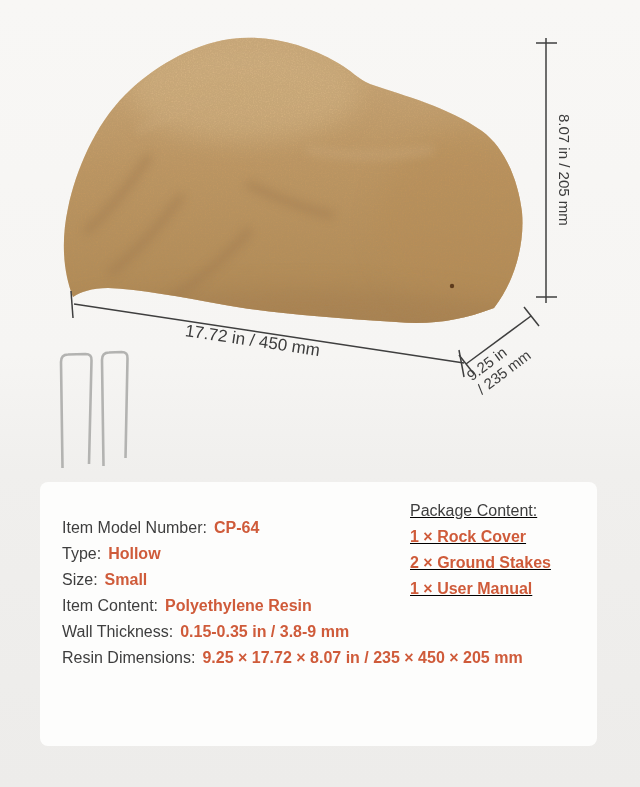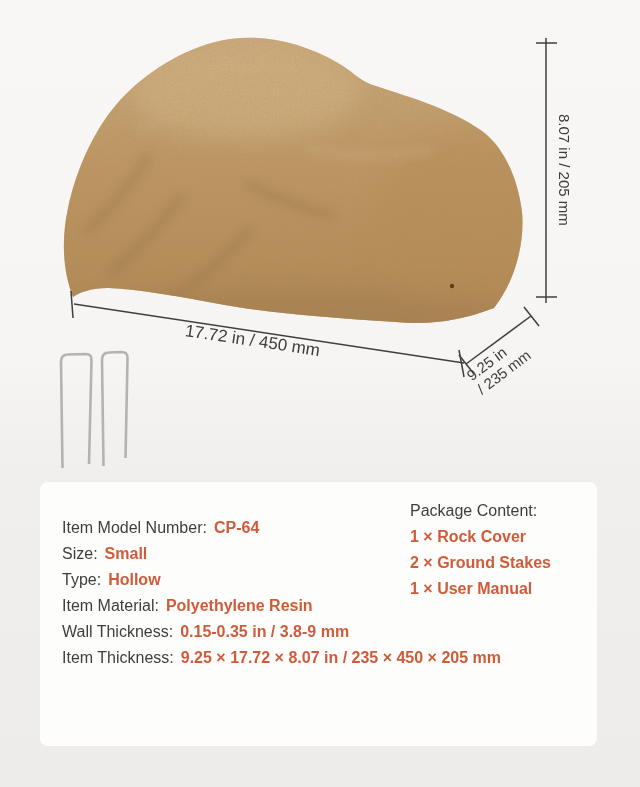--- a/index.html
+++ b/index.html
@@ -27,21 +27,21 @@
     writing-mode:vertical-rl;text-align:center;
     font-size:15px;
   }
   .spec-card{
     position:absolute;left:40px;top:482px;width:557px;height:264px;
     background:#fdfdfc;border-radius:8px;
   }
   .spec-list{position:absolute;left:22px;top:33px;}
   .spec-row{height:26px;line-height:26px;font-size:16px;color:#3e3e3e;white-space:nowrap;}
   .spec-value{color:#cf5b3a;font-weight:700;margin-left:7px;}
-  .package-col{position:absolute;left:370px;top:16px;}
+  .package-col{position:absolute;left:370px;top:16px;text-decoration:underline;}
   .package-title{height:26px;line-height:26px;font-size:16px;color:#3e3e3e;}
   .package-item{height:26px;line-height:26px;font-size:16px;color:#cf5b3a;font-weight:700;white-space:nowrap;}
 </style>
 </head>
 <body>
 
 <div class="screen">
 
   <svg class="figure-svg" width="640" height="480" viewBox="0 0 640 480">
     <defs>
@@ -130,33 +130,33 @@
     <div>9.25 in</div>
     <div>/ 235 mm</div>
   </div>
 
   <div class="spec-card">
     <div class="spec-list">
       <div class="spec-row">
         <span>Item Model Number:</span><span class="spec-value">CP-64</span>
       </div>
       <div class="spec-row">
+        <span>Type:</span><span class="spec-value">Hollow</span>
+      </div>
+      <div class="spec-row">
         <span>Size:</span><span class="spec-value">Small</span>
       </div>
       <div class="spec-row">
-        <span>Type:</span><span class="spec-value">Hollow</span>
-      </div>
-      <div class="spec-row">
-        <span>Item Material:</span><span class="spec-value">Polyethylene Resin</span>
+        <span>Item Content:</span><span class="spec-value">Polyethylene Resin</span>
       </div>
       <div class="spec-row">
         <span>Wall Thickness:</span><span class="spec-value">0.15-0.35 in / 3.8-9 mm</span>
       </div>
       <div class="spec-row">
-        <span>Item Thickness:</span><span class="spec-value">9.25 × 17.72 × 8.07 in / 235 × 450 × 205 mm</span>
+        <span>Resin Dimensions:</span><span class="spec-value">9.25 × 17.72 × 8.07 in / 235 × 450 × 205 mm</span>
       </div>
     </div>
 
     <div class="package-col">
       <div class="package-title">Package Content:</div>
       <div class="package-item">1 × Rock Cover</div>
       <div class="package-item">2 × Ground Stakes</div>
       <div class="package-item">1 × User Manual</div>
     </div>
   </div>

